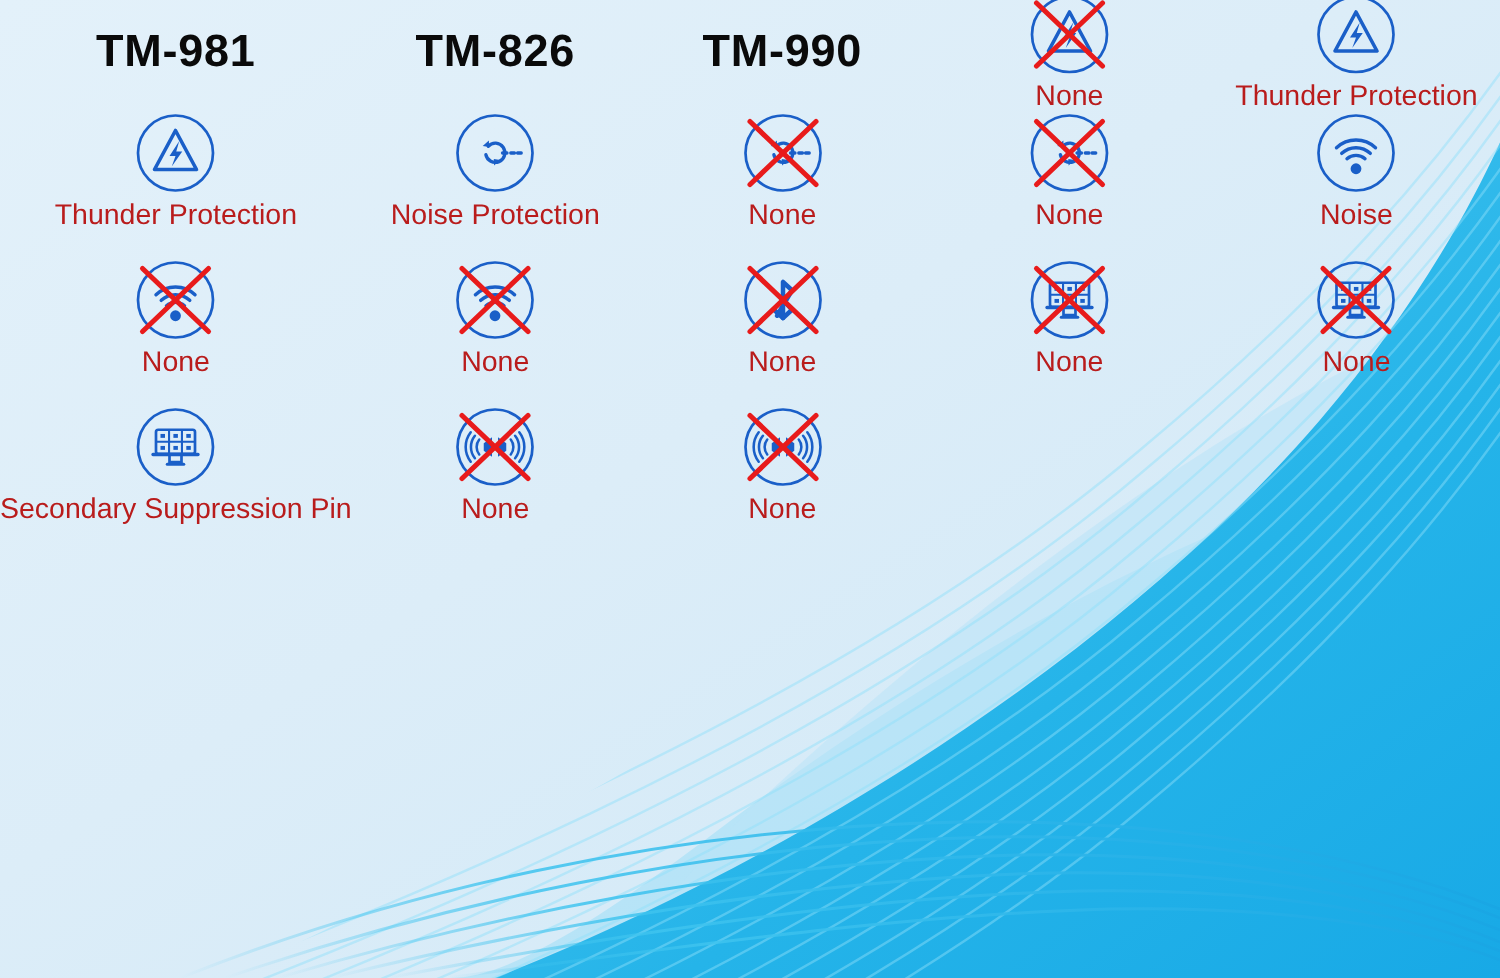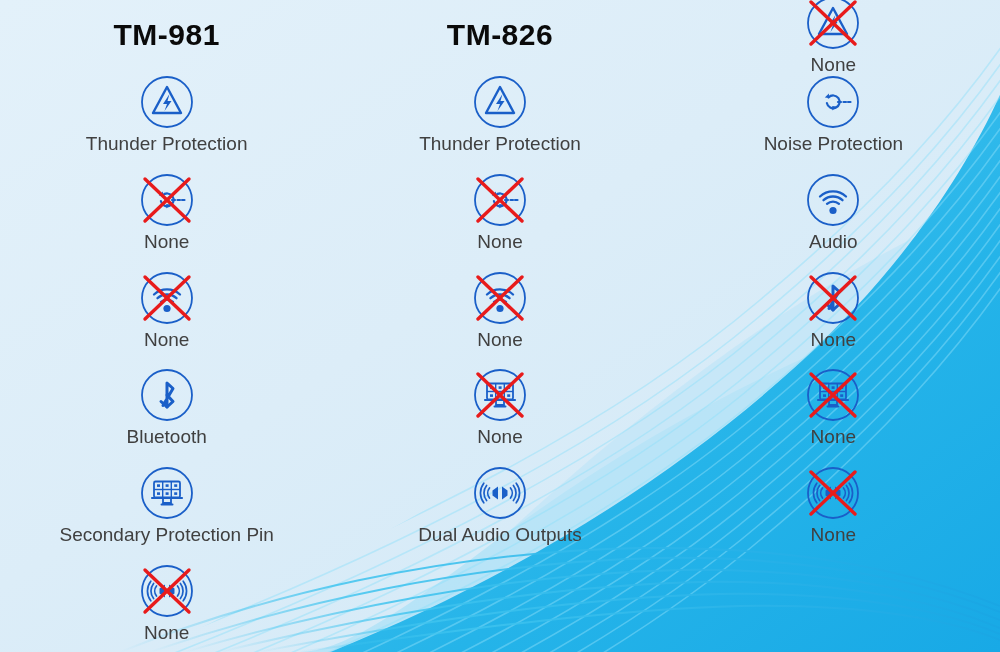--- a/index.html
+++ b/index.html
@@ -6,40 +6,40 @@
   body{
     width:1000px;height:652px;overflow:hidden;
     font-family:"Liberation Sans", sans-serif;
     background:#dfeef8;
     position:relative;
   }
   #bg{position:absolute;inset:0;width:1000px;height:652px;z-index:0;}
   #grid{
     position:absolute;inset:0;z-index:2;
     display:grid;
-    grid-template-columns:repeat(3,1fr);
+    grid-template-columns:repeat(5,1fr);
     grid-template-rows:62px repeat(6,1fr);
     padding-top:4px;
     box-sizing:border-box;
     text-align:center;
   }
   .col-title{
     display:flex;align-items:center;justify-content:center;
     font-size:30px;font-weight:bold;color:#0a0a0a;
     letter-spacing:0.5px;
     font-family:"Liberation Sans", sans-serif;
   }
   .cell{
     display:flex;flex-direction:column;align-items:center;justify-content:center;
     gap:4px;
   }
   .icon-wrap{width:56px;height:56px;position:relative;}
   .icon-wrap svg{width:56px;height:56px;display:block;overflow:visible;}
   .cell-label{
-    font-size:19px;color:#404040;
+    font-size:19px;color:#b91c1c;
     font-family:"Liberation Sans", sans-serif;
     white-space:nowrap;line-height:1.1;
   }
 </style>
 </head>
 <body>
 
 <svg id="bg" viewBox="0 0 1000 652" preserveAspectRatio="none">
   <defs>
     <linearGradient id="bgGrad" x1="0" y1="0" x2="1" y2="1">
@@ -103,20 +103,23 @@
 </svg>
 
 <div id="grid">
 
   <div class="col-title">
     <span>TM-981</span>
   </div>
   <div class="col-title">
     <span>TM-826</span>
   </div>
+  <div class="col-title">
+    <span>TM-990</span>
+  </div>
 
 <div class="cell">
       <div class="icon-wrap">
         <svg viewBox="0 0 56 56">
           <circle cx="28" cy="28" r="25" fill="none" stroke="#1a5fc8" stroke-width="1.8"></circle>
           <path d="M28 13 L42 39 L14 39 Z" fill="none" stroke="#1a5fc8" stroke-width="2.4" stroke-linejoin="round"></path>
               <path d="M30.5 20 L24 30 L28 30 L25.5 37 L32.5 27 L28.5 27 Z" fill="#1a5fc8"></path>
           <g stroke="#e81b1b" stroke-width="3.4" stroke-linecap="round">
             <line x1="6" y1="7" x2="50" y2="49"></line>
             <line x1="50" y1="7" x2="6" y2="49"></line>
@@ -198,21 +201,21 @@
     <div class="cell">
       <div class="icon-wrap">
         <svg viewBox="0 0 56 56">
           <circle cx="28" cy="28" r="25" fill="none" stroke="#1a5fc8" stroke-width="1.8"></circle>
           <path d="M15 24.5 a19 19 0 0 1 26 0" fill="none" stroke="#1a5fc8" stroke-width="2.3" stroke-linecap="round"></path>
               <path d="M18.5 28.2 a14 14 0 0 1 19 0" fill="none" stroke="#1a5fc8" stroke-width="2.3" stroke-linecap="round"></path>
               <path d="M22 31.8 a9.2 9.2 0 0 1 12 0" fill="none" stroke="#1a5fc8" stroke-width="2.3" stroke-linecap="round"></path>
               <circle cx="28" cy="38.5" r="3.6" fill="#1a5fc8"></circle>
         </svg>
       </div>
-      <div class="cell-label">Audio</div>
+      <div class="cell-label">Noise</div>
     </div>
     <div class="cell">
       <div class="icon-wrap">
         <svg viewBox="0 0 56 56">
           <circle cx="28" cy="28" r="25" fill="none" stroke="#1a5fc8" stroke-width="1.8"></circle>
           <path d="M15 24.5 a19 19 0 0 1 26 0" fill="none" stroke="#1a5fc8" stroke-width="2.3" stroke-linecap="round"></path>
               <path d="M18.5 28.2 a14 14 0 0 1 19 0" fill="none" stroke="#1a5fc8" stroke-width="2.3" stroke-linecap="round"></path>
               <path d="M22 31.8 a9.2 9.2 0 0 1 12 0" fill="none" stroke="#1a5fc8" stroke-width="2.3" stroke-linecap="round"></path>
               <circle cx="28" cy="38.5" r="3.6" fill="#1a5fc8"></circle>
           <g stroke="#e81b1b" stroke-width="3.4" stroke-linecap="round">
@@ -245,30 +248,20 @@
           <circle cx="28" cy="28" r="25" fill="none" stroke="#1a5fc8" stroke-width="1.8"></circle>
           <path d="M24 38.5 L34 21.5 L28 16 V40 L22 34.5" fill="none" stroke="#1a5fc8" stroke-width="3" stroke-linejoin="round" stroke-linecap="round"></path>
               <path d="M28 28 L34 34.5 L28 40" fill="none" stroke="#1a5fc8" stroke-width="3" stroke-linejoin="round" stroke-linecap="round"></path>
           <g stroke="#e81b1b" stroke-width="3.4" stroke-linecap="round">
             <line x1="6" y1="7" x2="50" y2="49"></line>
             <line x1="50" y1="7" x2="6" y2="49"></line>
           </g>
         </svg>
       </div>
       <div class="cell-label">None</div>
-    </div>
-    <div class="cell">
-      <div class="icon-wrap">
-        <svg viewBox="0 0 56 56">
-          <circle cx="28" cy="28" r="25" fill="none" stroke="#1a5fc8" stroke-width="1.8"></circle>
-          <path d="M24 38.5 L34 21.5 L28 16 V40 L22 34.5" fill="none" stroke="#1a5fc8" stroke-width="3" stroke-linejoin="round" stroke-linecap="round"></path>
-              <path d="M28 28 L34 34.5 L28 40" fill="none" stroke="#1a5fc8" stroke-width="3" stroke-linejoin="round" stroke-linecap="round"></path>
-        </svg>
-      </div>
-      <div class="cell-label">Bluetooth</div>
     </div>
     <div class="cell">
       <div class="icon-wrap">
         <svg viewBox="0 0 56 56">
           <circle cx="28" cy="28" r="25" fill="none" stroke="#1a5fc8" stroke-width="1.8"></circle>
           <rect x="15" y="16.5" width="26" height="16" rx="1.5" fill="none" stroke="#1a5fc8" stroke-width="1.8"></rect>
               <line x1="15" y1="24.5" x2="41" y2="24.5" stroke="#1a5fc8" stroke-width="1.4"></line>
               <line x1="23.7" y1="16.5" x2="23.7" y2="32.5" stroke="#1a5fc8" stroke-width="1.4"></line>
               <line x1="32.3" y1="16.5" x2="32.3" y2="32.5" stroke="#1a5fc8" stroke-width="1.4"></line>
               <rect x="18" y="19.3" width="3" height="2.6" fill="#1a5fc8"></rect>
@@ -325,37 +318,41 @@
               <rect x="26.6" y="19.3" width="3" height="2.6" fill="#1a5fc8"></rect>
               <rect x="35.2" y="19.3" width="3" height="2.6" fill="#1a5fc8"></rect>
               <rect x="18" y="27.3" width="3" height="2.6" fill="#1a5fc8"></rect>
               <rect x="26.6" y="27.3" width="3" height="2.6" fill="#1a5fc8"></rect>
               <rect x="35.2" y="27.3" width="3" height="2.6" fill="#1a5fc8"></rect>
               <line x1="13" y1="33" x2="43" y2="33" stroke="#1a5fc8" stroke-width="2.2" stroke-linecap="round"></line>
               <path d="M24 33 V38 H32 V33" fill="none" stroke="#1a5fc8" stroke-width="1.8"></path>
               <line x1="22.5" y1="39.5" x2="33.5" y2="39.5" stroke="#1a5fc8" stroke-width="2" stroke-linecap="round"></line>
         </svg>
       </div>
-      <div class="cell-label">Secondary Protection Pin</div>
+      <div class="cell-label">Secondary Suppression Pin</div>
     </div>
     <div class="cell">
       <div class="icon-wrap">
         <svg viewBox="0 0 56 56">
           <circle cx="28" cy="28" r="25" fill="none" stroke="#1a5fc8" stroke-width="1.8"></circle>
           <path d="M26 21.5 L26 34.5 L20.5 30.5 L20.5 25.5 Z" fill="#1a5fc8"></path>
               <path d="M30 21.5 L30 34.5 L35.5 30.5 L35.5 25.5 Z" fill="#1a5fc8"></path>
               <path d="M17.5 23 a8 8 0 0 0 0 10" fill="none" stroke="#1a5fc8" stroke-width="1.7" stroke-linecap="round"></path>
               <path d="M14.6 20.5 a12 12 0 0 0 0 15" fill="none" stroke="#1a5fc8" stroke-width="1.7" stroke-linecap="round"></path>
               <path d="M11.8 18.2 a16 16 0 0 0 0 19.6" fill="none" stroke="#1a5fc8" stroke-width="1.7" stroke-linecap="round"></path>
               <path d="M38.5 23 a8 8 0 0 1 0 10" fill="none" stroke="#1a5fc8" stroke-width="1.7" stroke-linecap="round"></path>
               <path d="M41.4 20.5 a12 12 0 0 1 0 15" fill="none" stroke="#1a5fc8" stroke-width="1.7" stroke-linecap="round"></path>
               <path d="M44.2 18.2 a16 16 0 0 1 0 19.6" fill="none" stroke="#1a5fc8" stroke-width="1.7" stroke-linecap="round"></path>
-        </svg>
-      </div>
-      <div class="cell-label">Dual Audio Outputs</div>
+          <g stroke="#e81b1b" stroke-width="3.4" stroke-linecap="round">
+            <line x1="6" y1="7" x2="50" y2="49"></line>
+            <line x1="50" y1="7" x2="6" y2="49"></line>
+          </g>
+        </svg>
+      </div>
+      <div class="cell-label">None</div>
     </div>
     <div class="cell">
       <div class="icon-wrap">
         <svg viewBox="0 0 56 56">
           <circle cx="28" cy="28" r="25" fill="none" stroke="#1a5fc8" stroke-width="1.8"></circle>
           <path d="M26 21.5 L26 34.5 L20.5 30.5 L20.5 25.5 Z" fill="#1a5fc8"></path>
               <path d="M30 21.5 L30 34.5 L35.5 30.5 L35.5 25.5 Z" fill="#1a5fc8"></path>
               <path d="M17.5 23 a8 8 0 0 0 0 10" fill="none" stroke="#1a5fc8" stroke-width="1.7" stroke-linecap="round"></path>
               <path d="M14.6 20.5 a12 12 0 0 0 0 15" fill="none" stroke="#1a5fc8" stroke-width="1.7" stroke-linecap="round"></path>
               <path d="M11.8 18.2 a16 16 0 0 0 0 19.6" fill="none" stroke="#1a5fc8" stroke-width="1.7" stroke-linecap="round"></path>
@@ -363,33 +360,13 @@
               <path d="M41.4 20.5 a12 12 0 0 1 0 15" fill="none" stroke="#1a5fc8" stroke-width="1.7" stroke-linecap="round"></path>
               <path d="M44.2 18.2 a16 16 0 0 1 0 19.6" fill="none" stroke="#1a5fc8" stroke-width="1.7" stroke-linecap="round"></path>
           <g stroke="#e81b1b" stroke-width="3.4" stroke-linecap="round">
             <line x1="6" y1="7" x2="50" y2="49"></line>
             <line x1="50" y1="7" x2="6" y2="49"></line>
           </g>
         </svg>
       </div>
       <div class="cell-label">None</div>
     </div>
-    <div class="cell">
-      <div class="icon-wrap">
-        <svg viewBox="0 0 56 56">
-          <circle cx="28" cy="28" r="25" fill="none" stroke="#1a5fc8" stroke-width="1.8"></circle>
-          <path d="M26 21.5 L26 34.5 L20.5 30.5 L20.5 25.5 Z" fill="#1a5fc8"></path>
-              <path d="M30 21.5 L30 34.5 L35.5 30.5 L35.5 25.5 Z" fill="#1a5fc8"></path>
-              <path d="M17.5 23 a8 8 0 0 0 0 10" fill="none" stroke="#1a5fc8" stroke-width="1.7" stroke-linecap="round"></path>
-              <path d="M14.6 20.5 a12 12 0 0 0 0 15" fill="none" stroke="#1a5fc8" stroke-width="1.7" stroke-linecap="round"></path>
-              <path d="M11.8 18.2 a16 16 0 0 0 0 19.6" fill="none" stroke="#1a5fc8" stroke-width="1.7" stroke-linecap="round"></path>
-              <path d="M38.5 23 a8 8 0 0 1 0 10" fill="none" stroke="#1a5fc8" stroke-width="1.7" stroke-linecap="round"></path>
-              <path d="M41.4 20.5 a12 12 0 0 1 0 15" fill="none" stroke="#1a5fc8" stroke-width="1.7" stroke-linecap="round"></path>
-              <path d="M44.2 18.2 a16 16 0 0 1 0 19.6" fill="none" stroke="#1a5fc8" stroke-width="1.7" stroke-linecap="round"></path>
-          <g stroke="#e81b1b" stroke-width="3.4" stroke-linecap="round">
-            <line x1="6" y1="7" x2="50" y2="49"></line>
-            <line x1="50" y1="7" x2="6" y2="49"></line>
-          </g>
-        </svg>
-      </div>
-      <div class="cell-label">None</div>
-    </div>
   </div>
 
 </body></html>

